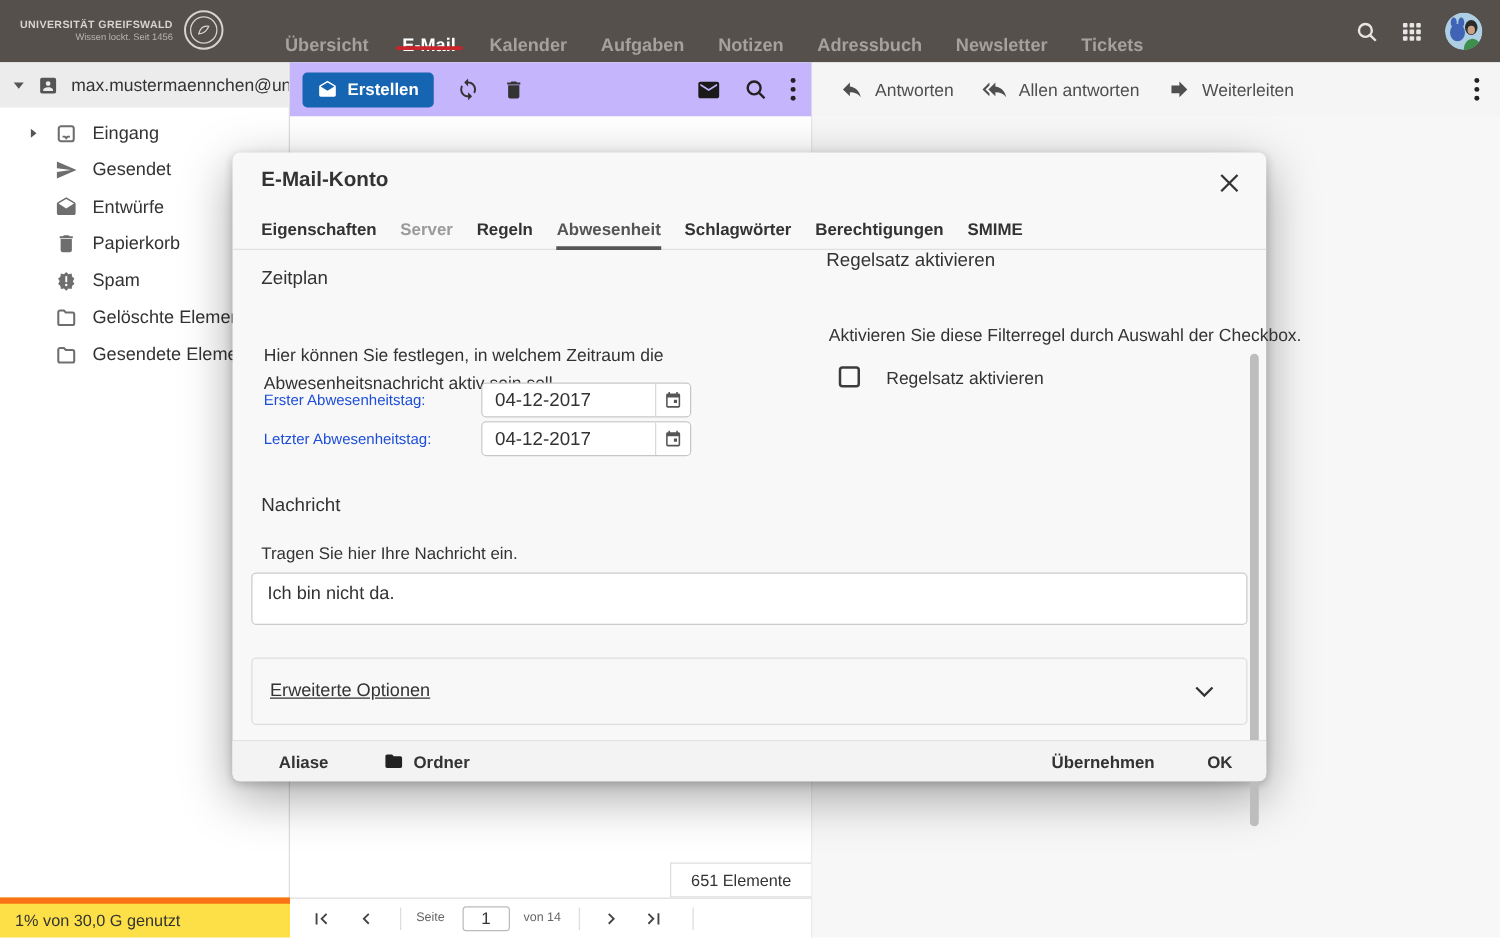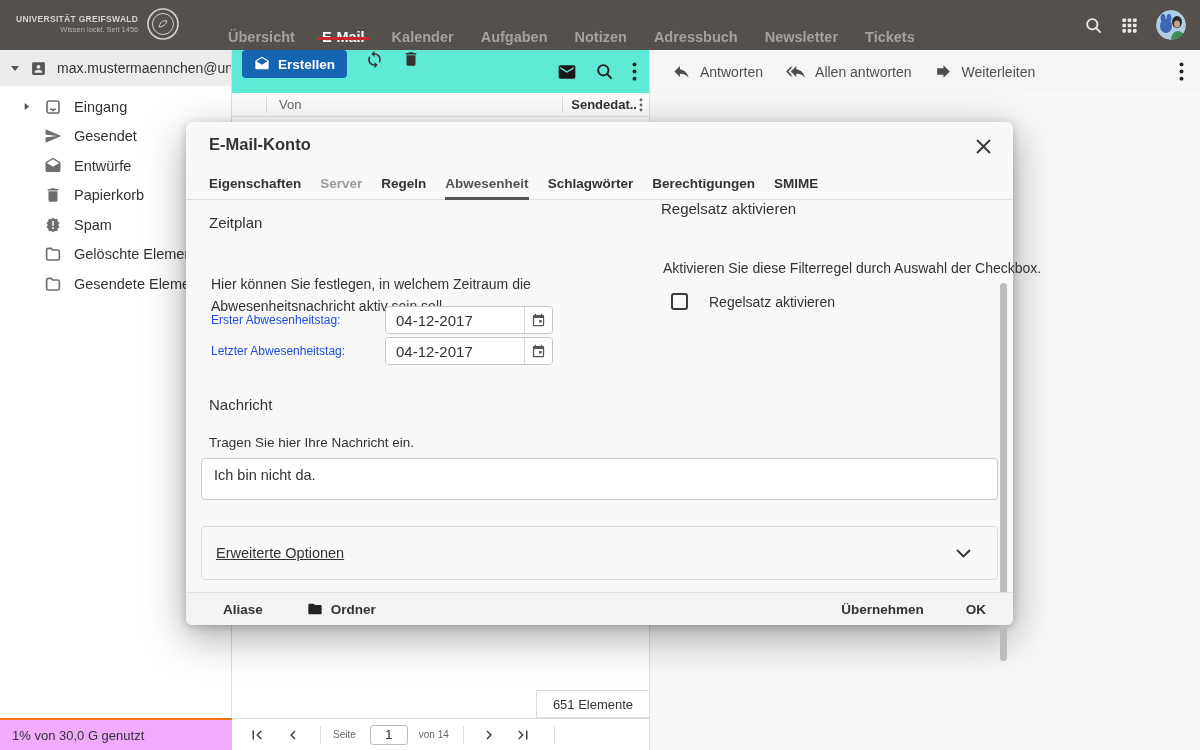--- a/index.html
+++ b/index.html
@@ -24,27 +24,27 @@
 
   
   .sidebar { position:absolute; left:0; top:50px; width:232px; height:700px; background:#fff; border-right:1px solid #ddd; }
   .account-row { display:flex; align-items:center; height:36px; background:#ececec; padding-left:10px; cursor:pointer; }
   .account-label { margin-left:10px; font-size:14px; color:#333; white-space:nowrap; overflow:hidden; }
   .caret { color:#555; flex:0 0 auto; }
   .folder-row { display:flex; align-items:center; height:29.5px; padding-left:22px; cursor:pointer; }
   .folder-caret { width:14px; color:#555; }
   .folder-icon { width:18px; height:18px; color:#6e6e6e; margin-left:8px; flex:0 0 auto; }
   .folder-label { margin-left:12px; font-size:14.5px; color:#333; white-space:nowrap; overflow:hidden; }
-  .quota-bar { position:absolute; left:0; bottom:0; width:232px; height:32px; border-top:2px solid #f97316;
-               display:flex; align-items:center; padding-left:12px; background:#f0abfc; }
+  .quota-bar { position:absolute; left:0; bottom:0; width:232px; height:32px; border-top:5px solid #f97316;
+               display:flex; align-items:center; padding-left:12px; background:#fde047; }
   .quota-text { font-size:13px; color:#333; }
 
   
   .list-pane { position:absolute; left:232px; top:50px; width:418px; height:700px; background:#fff; border-right:1px solid #ddd; }
-  .list-toolbar { position:absolute; left:0; top:0; width:100%; height:43px; background:#5eead4; display:flex; align-items:flex-start; }
+  .list-toolbar { position:absolute; left:0; top:0; width:100%; height:43px; background:#c4b5fd; display:flex; align-items:center; }
   .compose-btn { margin-left:10px; height:28px; display:flex; align-items:center; gap:8px; padding:0 12px;
                  background:#1665b3; border:none; border-radius:4px; color:#fff; font-size:13.5px; font-weight:700; cursor:pointer;
                  font-family:"Liberation Sans", sans-serif; }
   .tool-icon { color:#333; margin-left:18px; cursor:pointer; }
   .list-toolbar-right { position:absolute; right:12px; top:0; height:43px; display:flex; align-items:center; gap:18px; }
   .list-toolbar-right .tool-icon { margin-left:0; }
   .col-header { position:absolute; left:0; top:43px; width:100%; height:24px; background:#fcfcfc;
                 border-bottom:1px solid #e3e3e3; display:flex; align-items:center; }
   .col-sep { width:1px; height:16px; background:#ddd; }
   .col-check { width:34px; height:100%; }
@@ -332,34 +332,20 @@
       <span class="tool-icon">
         <svg width="5" height="19" viewBox="0 0 5 20" fill="#222">
           <circle cx="2.5" cy="2.5" r="2.1"></circle>
             <circle cx="2.5" cy="10" r="2.1"></circle>
             <circle cx="2.5" cy="17.5" r="2.1"></circle>
         </svg>
       </span>
     </div>
   </div>
 
-  <div class="col-header">
-    <div class="col-check"></div>
-    <div class="col-sep"></div>
-    <div class="col-von">Von</div>
-    <div class="col-sep"></div>
-    <div class="col-sent">Sendedat..</div>
-    <span class="col-kebab">
-      <svg width="4" height="14" viewBox="0 0 4 14" fill="currentColor">
-        <circle cx="2" cy="2" r="1.4"></circle>
-          <circle cx="2" cy="7" r="1.4"></circle>
-          <circle cx="2" cy="12" r="1.4"></circle>
-      </svg>
-    </span>
-  </div>
 
   <div class="list-body"></div>
 
   <div class="count-badge">
     <span class="count-text">651 Elemente</span>
   </div>
 
   <div class="pagination">
     <span class="pg-icon" style="margin-left:16px;">
       <svg width="18" height="18" viewBox="0 0 24 24" fill="currentColor">

